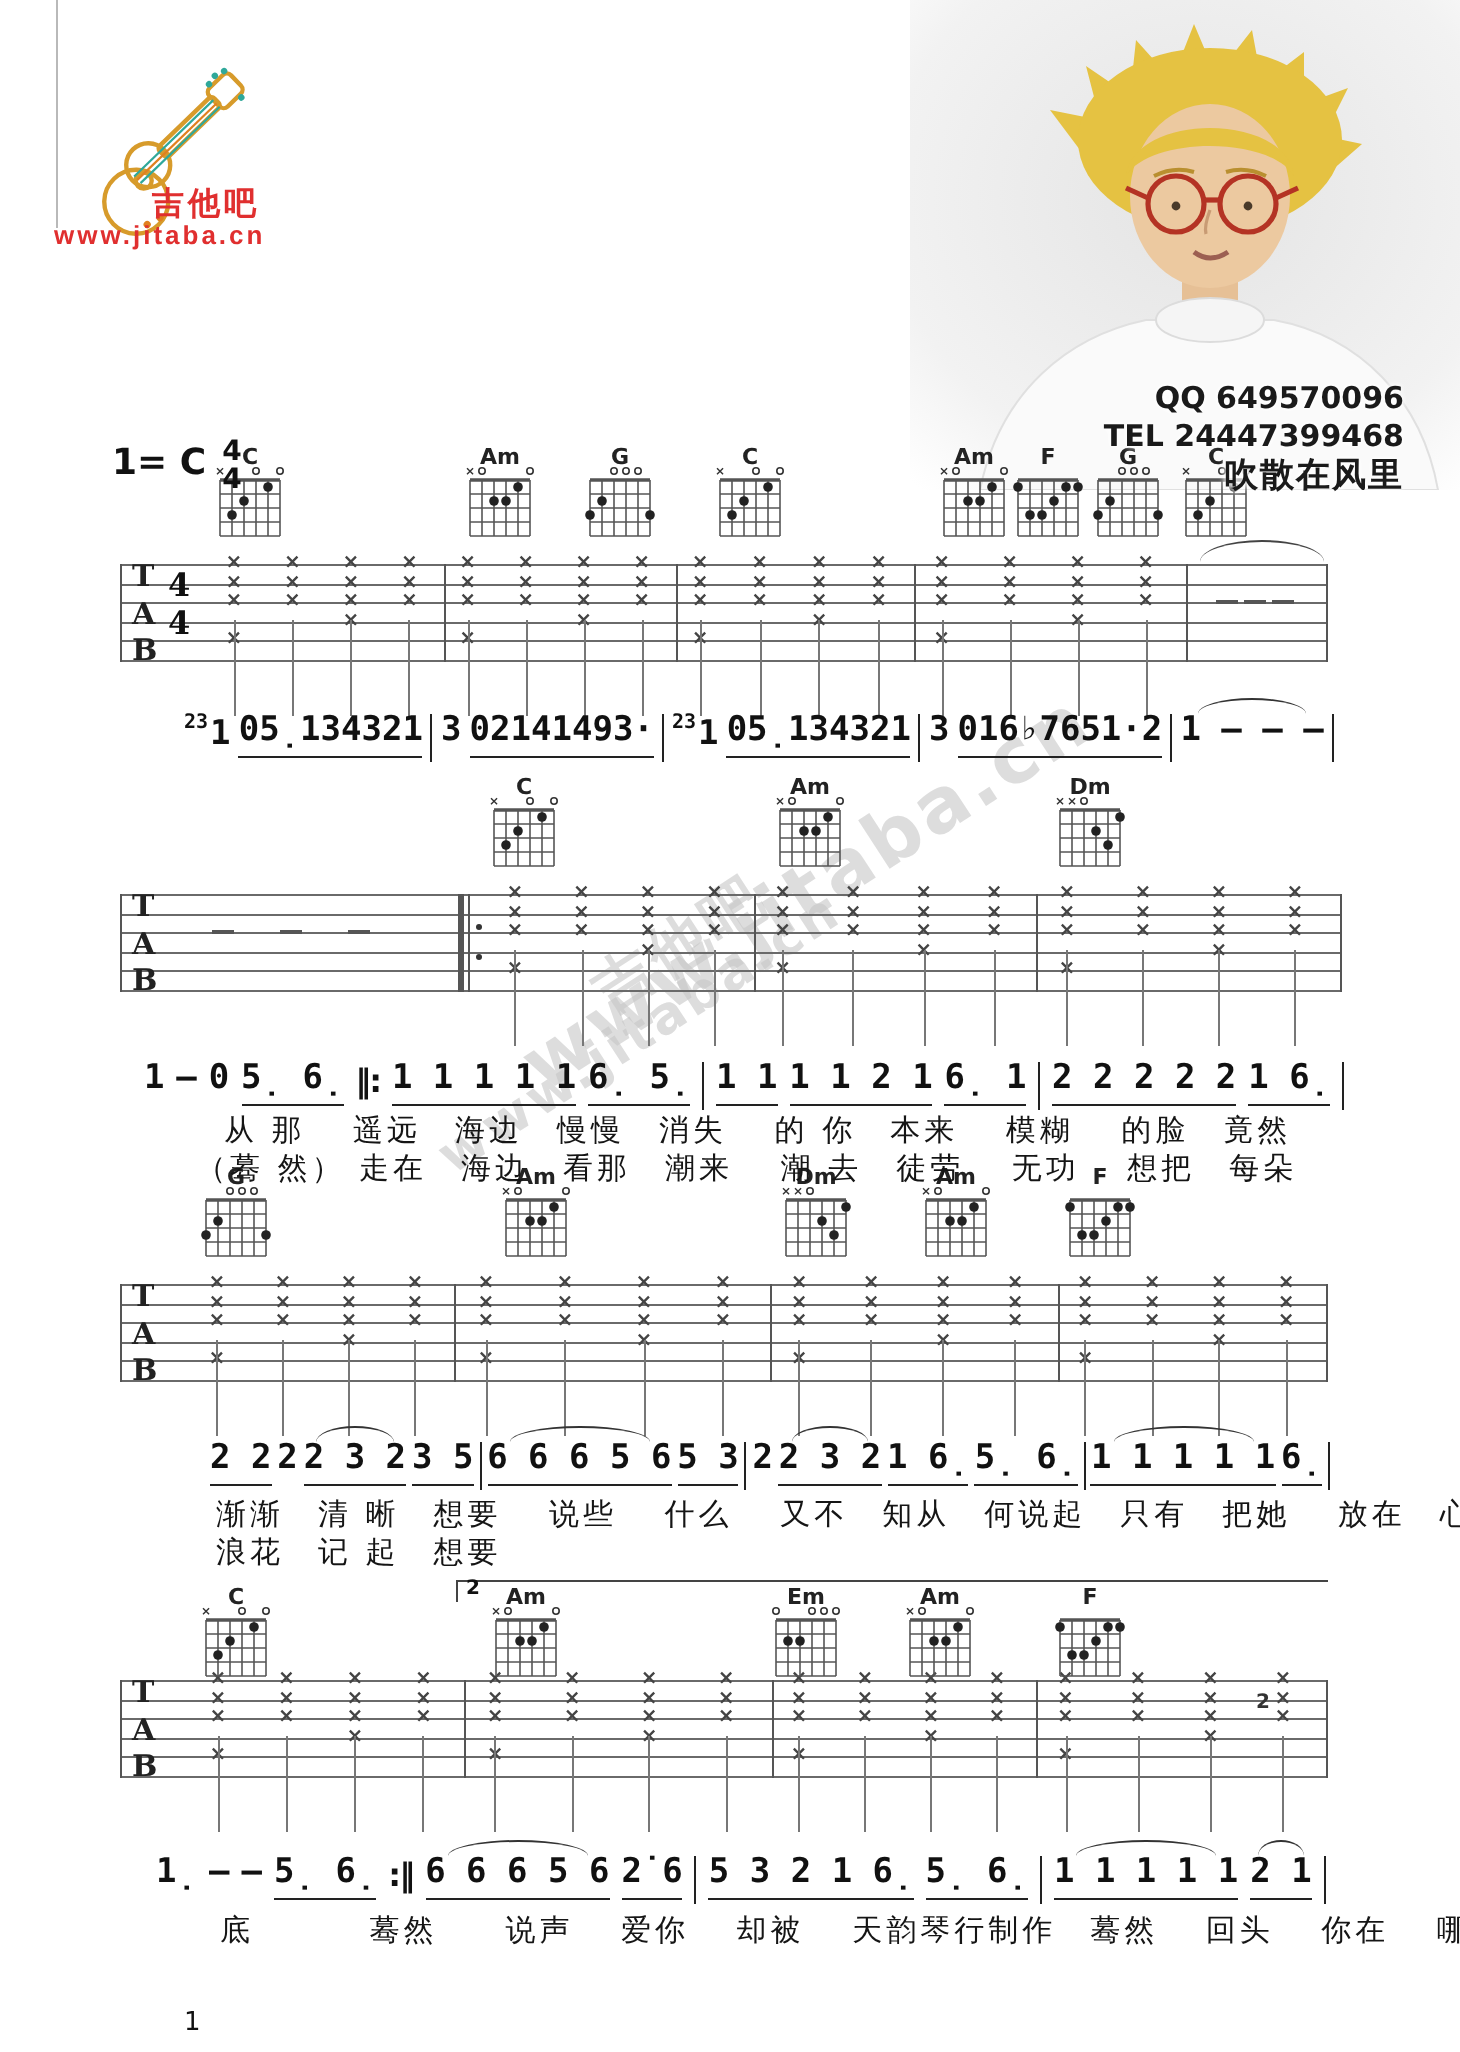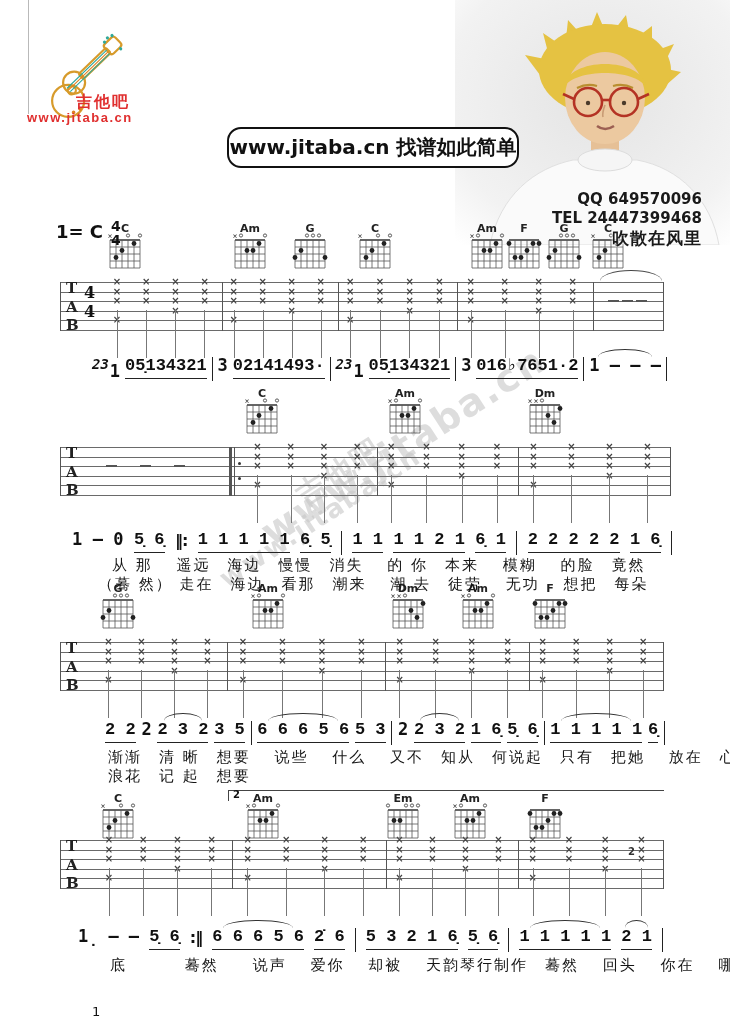--- a/index.html
+++ b/index.html
@@ -37,22 +37,22 @@
   .rdash{position:absolute;width:11px;height:2px;background:#555;}
   .rdot{position:absolute;width:3px;height:3px;border-radius:50%;background:#333;}
   .volta{position:absolute;border-top:1px solid #444;border-left:1px solid #444;height:10px;}
   .volta span{position:absolute;left:4px;top:-2px;font:700 10px "DejaVu Sans",sans-serif;}
   .fretn{position:absolute;font:700 10px "DejaVu Sans",sans-serif;color:#333;}
   .tiearc{position:absolute;height:10px;border-top:1.6px solid #444;
           border-radius:100% 100% 0 0 / 200% 200% 0 0;}
   .mline{position:absolute;display:flex;align-items:flex-start;justify-content:space-between;z-index:4;}
   .tok{position:relative;font:700 17px "DejaVu Sans Mono",monospace;color:#111;
        white-space:pre;line-height:1.15;padding-bottom:2px;}
-  .tok.u{border-bottom:1.6px solid #222;font-family:Liberation Mono, monospace;}
-  .tok .gr{font-size:14px;vertical-align:8px;letter-spacing:0;margin-right:1px;font-style:italic;}
+  .tok.u{border-bottom:1.6px solid #222;}
+  .tok .gr{font-size:10px;vertical-align:8px;letter-spacing:0;margin-right:1px;}
   .tok .tarc{position:absolute;left:12%;right:12%;top:-7px;height:7px;
              border-top:1.5px solid #333;border-radius:50% 50% 0 0/100% 100% 0 0;}
   .jbar{width:1px;height:24px;background:#222;margin-top:1px;}
   .jrep{font:700 16px "DejaVu Sans",sans-serif;margin-top:1px;letter-spacing:-1px;}
   .lyr{position:absolute;font:400 15px "DejaVu Sans",sans-serif;color:#151515;
        letter-spacing:2px;white-space:pre;z-index:4;}
   .wm-layer{position:absolute;left:0;top:0;width:730px;height:1026px;z-index:2;pointer-events:none;}
   .wm{position:absolute;color:#c7c7c7;opacity:.6;font-weight:700;letter-spacing:2px;
       transform:rotate(-33deg);font-family:"DejaVu Sans",sans-serif;}
   .pageno{position:absolute;left:92px;top:1004px;font:400 13px "DejaVu Sans",sans-serif;z-index:4;}
@@ -87,23 +87,20 @@
       <g fill="#e0801f">
         <circle cx="26" cy="86" r="1.8"></circle>
           <circle cx="33" cy="88" r="1.8"></circle>
       </g>
     </g>
   </svg>
   <div class="brand-name">吉他吧</div>
   <div class="brand-site">www.jitaba.cn</div>
 
 
-  <div class="banner">
-    <span>www.jitaba.cn 找谱如此简单</span>
-  </div>
 
   <svg class="photo" width="275" height="245" viewBox="0 0 275 245">
     <defs>
       <radialGradient id="pg" cx="0.52" cy="0.40" r="0.78">
         <stop offset="0" stop-color="#e4e4e4"></stop>
         <stop offset="0.72" stop-color="#f2f2f2"></stop>
         <stop offset="1" stop-color="#ffffff"></stop>
       </radialGradient>
     </defs>
     <rect width="275" height="245" fill="url(#pg)"></rect>

